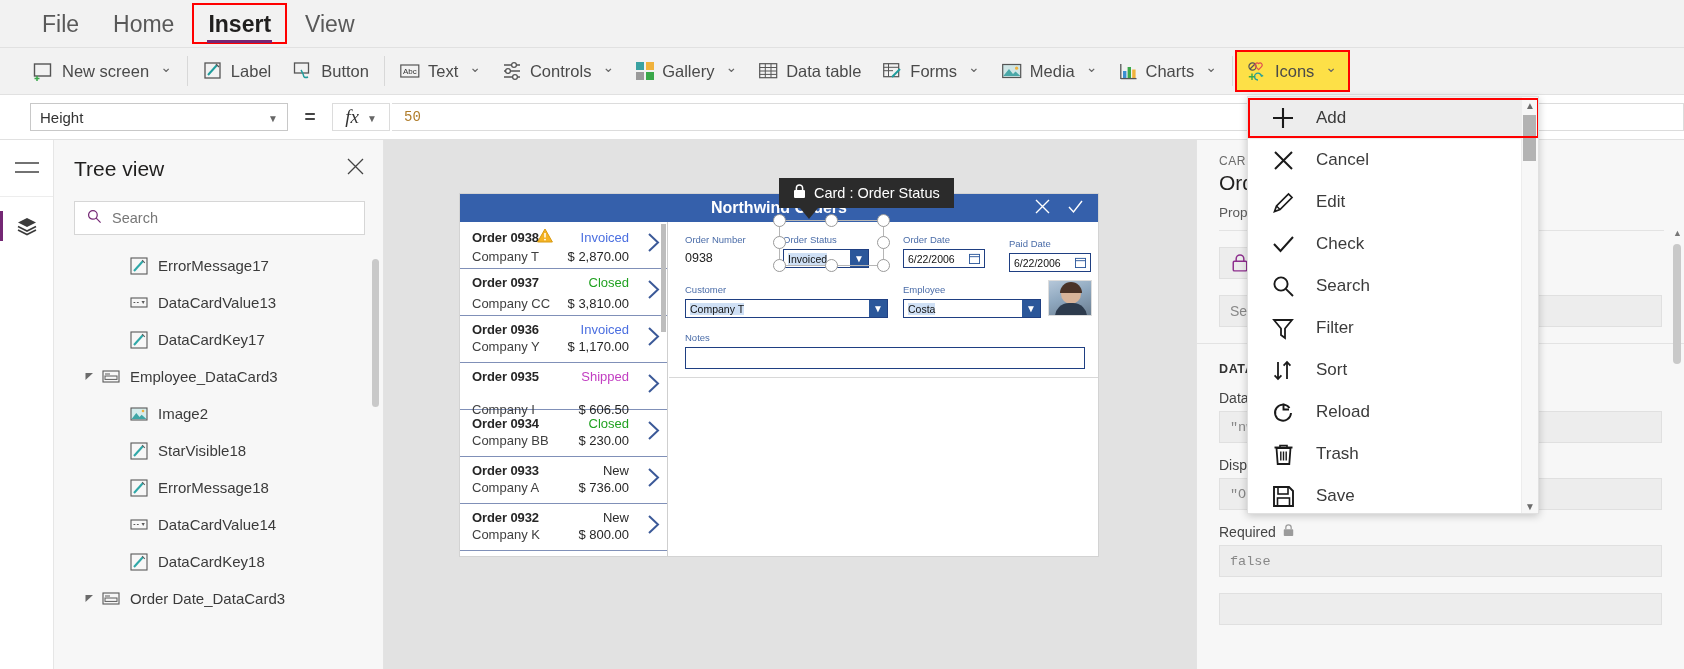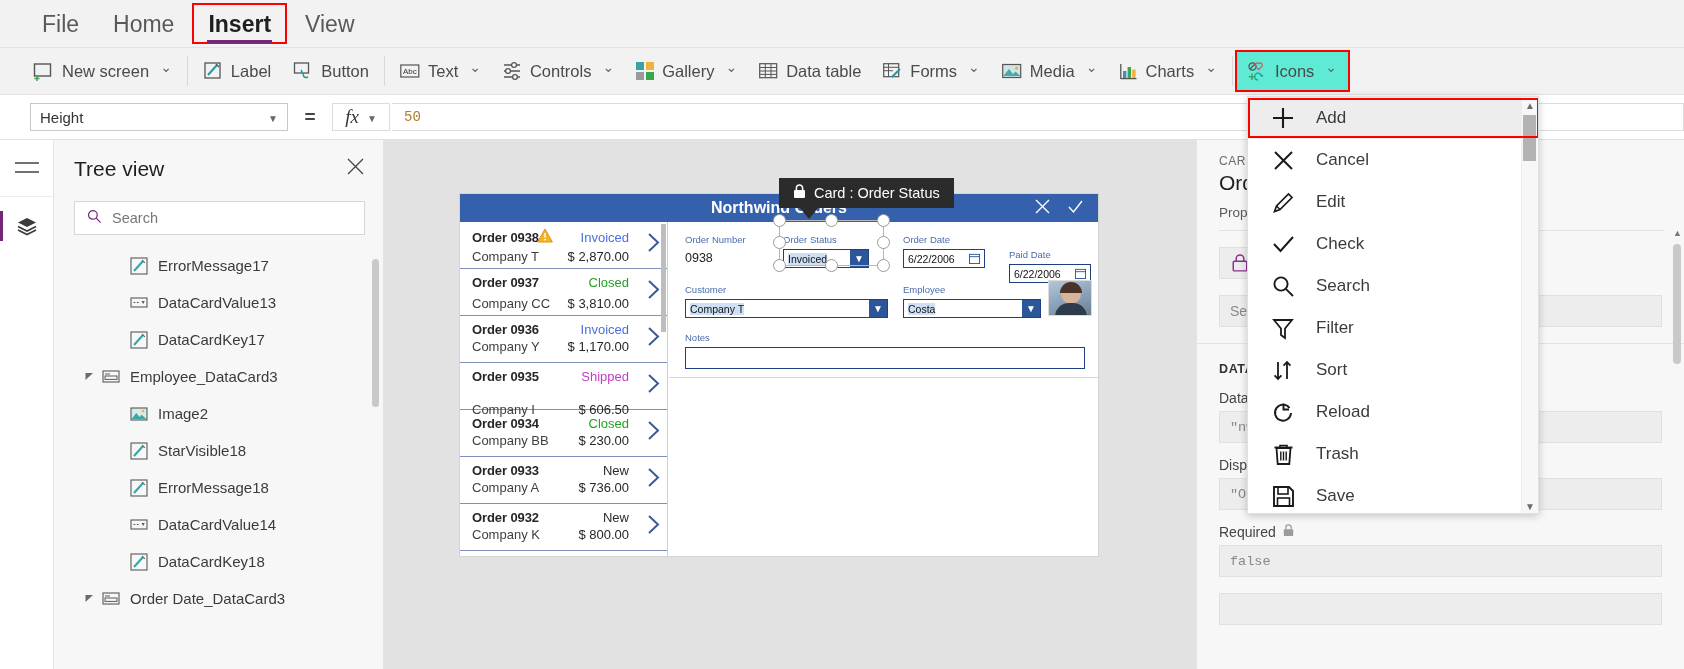--- a/index.html
+++ b/index.html
@@ -38,21 +38,21 @@
     display:flex; align-items:center; padding-left:22px;
   }
   .rb-item {
     display:flex; align-items:center; gap:8px;
     font-size:16.5px; color:#4a4a4a; padding:6px 11px; cursor:pointer;
     white-space:nowrap; height:38px;
   }
   .rb-item .cap { line-height:1; }
   .rb-sep { width:1px; height:30px; background:#d8d8d8; margin:0 4px; }
   .chev { font-size:10px; color:#666; margin-left:3px; transform:translateY(1px); }
-  .rb-item.pressed { background:#5eead4; }
+  .rb-item.pressed { background:#fde047; }
 
   
   #fxbar {
     position:absolute; left:0; top:95px; width:1684px; height:45px;
     background:#ffffff; border-bottom:1px solid #e1e1e1;
     display:flex; align-items:center; padding-left:30px; gap:2px;
   }
   #propselect {
     width:258px; height:28px; border:1px solid #c8c8c8; background:#fff;
     display:flex; align-items:center; justify-content:space-between;
@@ -702,21 +702,21 @@
         <div class="f-input" style="margin-top:4px;width:82px;">
           <span>6/22/2006</span>
           <span class="f-date-caret">
             <svg width="11" height="11" viewBox="0 0 12 12">
                 <rect x="0.5" y="1.5" width="11" height="10" fill="none" stroke="#2b579a"></rect>
                 <path d="M0.5 4 H11.5" stroke="#2b579a"></path>
               </svg>
           </span>
         </div>
       </div>
-      <div style="position:absolute;left:340px;top:27px;width:100px;">
+      <div style="position:absolute;left:340px;top:16px;width:100px;">
         <div class="f-label">Paid Date</div>
         <div class="f-input" style="margin-top:4px;width:82px;">
           <span>6/22/2006</span>
           <span class="f-date-caret">
             <svg width="11" height="11" viewBox="0 0 12 12">
                 <rect x="0.5" y="1.5" width="11" height="10" fill="none" stroke="#2b579a"></rect>
                 <path d="M0.5 4 H11.5" stroke="#2b579a"></path>
               </svg>
           </span>
         </div>

